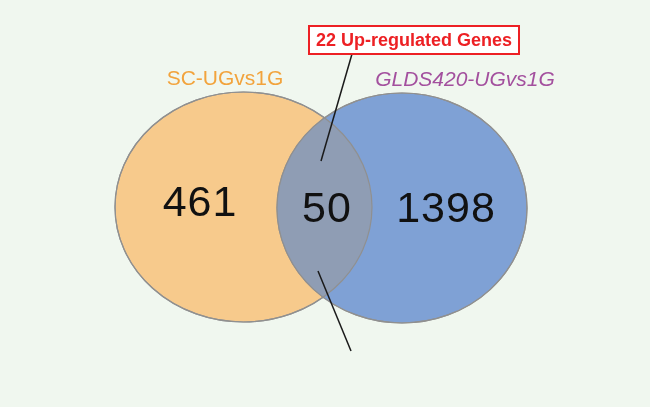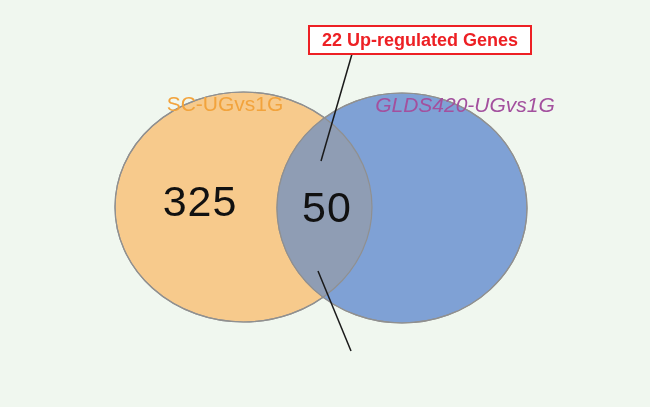--- a/index.html
+++ b/index.html
@@ -6,33 +6,33 @@
   .stage {
     position: relative;
     width: 650px;
     height: 407px;
     background: #F0F7EF;
     overflow: hidden;
     font-family: "Liberation Sans", sans-serif;
   }
   .stage svg { position:absolute; left:0; top:0; }
   .abs { position:absolute; transform:translate(-50%,-50%); white-space:nowrap; }
-  .set-label { font-size:21px;margin-top:26px; }
+  .set-label { font-size:21px; }
   .label-left  { left:225px; top:78px;  color:#F2A33C; }
   .label-right { left:465px; top:79px;  color:#A3509E;font-style:italic; }
   .count { font-size:43px; color:#111111; letter-spacing:1px; }
   .count-left    { left:200px; top:201px; }
   .count-overlap { left:327px; top:207px; }
   .count-right   { left:446px; top:207px; }
   .callout {
     position:absolute;
     background:#FFFFFF;
     font-weight:bold;
     font-size:18px;
-    padding:2px 12px;
+    padding:2px 6px;
     line-height:22px;
   }
   .callout-up {
     left:308px; top:25px;
     border:2px solid #ED2024;
     color:#ED2024;
   }
   .callout-down {
     left:337px; top:352px;
     border:1.5px solid #53B57E;
@@ -63,21 +63,22 @@
     <ellipse cx="402" cy="208" rx="125" ry="115" fill="none" stroke="#909090" stroke-width="1.2"></ellipse>
 
     <line x1="352" y1="54" x2="321" y2="161" stroke="#1A1A1A" stroke-width="1.5"></line>
     <line x1="318" y1="271" x2="351" y2="351" stroke="#1A1A1A" stroke-width="1.5"></line>
   </svg>
 
   <div class="abs set-label label-left">SC-UGvs1G</div>
 
   <div class="abs set-label label-right">GLDS420-UGvs1G</div>
 
-  <div class="abs count count-left">325</div>
+  <div class="abs count count-left">461</div>
 
   <div class="abs count count-overlap">50</div>
 
+  <div class="abs count count-right">1398</div>
 
   <div class="callout callout-up">22 Up-regulated Genes</div>
 
 
 </div>
 
 </body></html>

